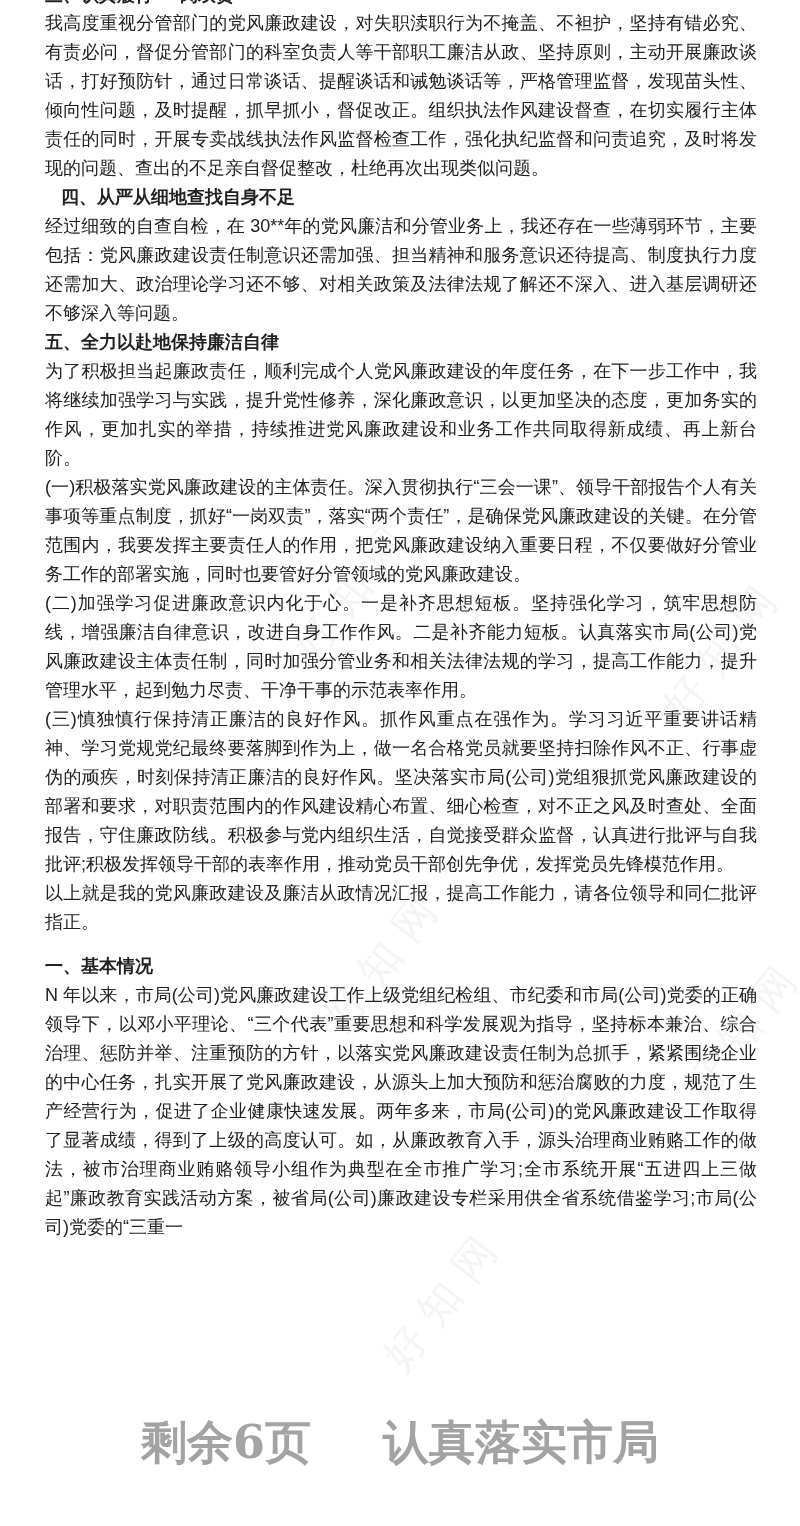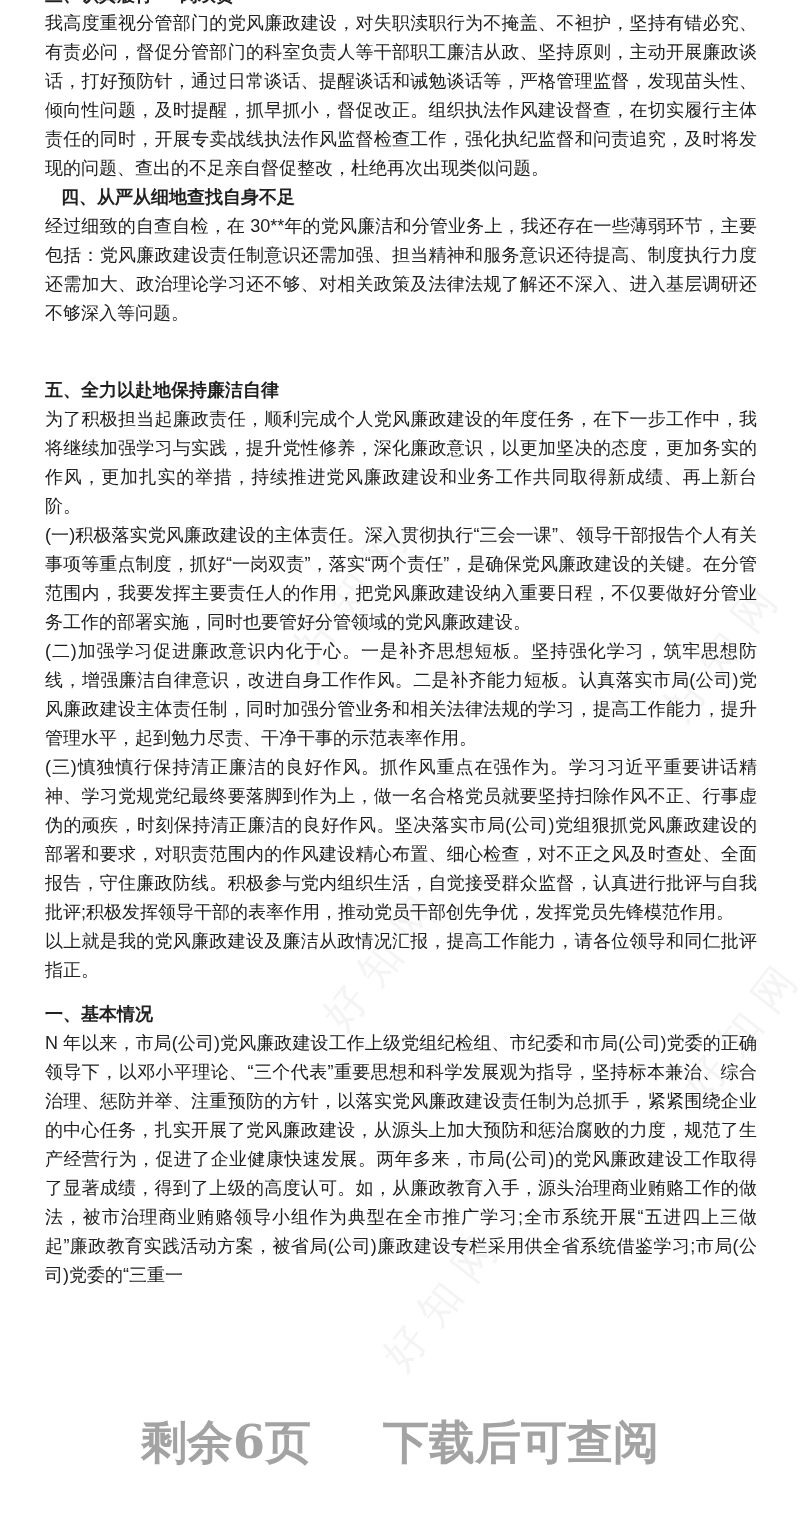--- a/index.html
+++ b/index.html
@@ -80,35 +80,35 @@
     <span>三、认真履行“一岗双责”</span>
   </div>
 
 
   <p class="para">我高度重视分管部门的党风廉政建设，对失职渎职行为不掩盖、不袒护，坚持有错必究、有责必问，督促分管部门的科室负责人等干部职工廉洁从政、坚持原则，主动开展廉政谈话，打好预防针，通过日常谈话、提醒谈话和诫勉谈话等，严格管理监督，发现苗头性、倾向性问题，及时提醒，抓早抓小，督促改正。组织执法作风建设督查，在切实履行主体责任的同时，开展专卖战线执法作风监督检查工作，强化执纪监督和问责追究，及时将发现的问题、查出的不足亲自督促整改，杜绝再次出现类似问题。</p>
 
   <h3 class="heading" style="font-size:18px;margin-left:16px;">四、从严从细地查找自身不足</h3>
 
   <p class="para">经过细致的自查自检，在 30**年的党风廉洁和分管业务上，我还存在一些薄弱环节，主要包括：党风廉政建设责任制意识还需加强、担当精神和服务意识还待提高、制度执行力度还需加大、政治理论学习还不够、对相关政策及法律法规了解还不深入、进入基层调研还不够深入等问题。</p>
 
-  <h3 class="heading" style="font-size:18px;margin-top:48px;">五、全力以赴地保持廉洁自律</h3>
+  <h3 class="heading" style="font-size:18px;">五、全力以赴地保持廉洁自律</h3>
 
   <p class="para">为了积极担当起廉政责任，顺利完成个人党风廉政建设的年度任务，在下一步工作中，我将继续加强学习与实践，提升党性修养，深化廉政意识，以更加坚决的态度，更加务实的作风，更加扎实的举措，持续推进党风廉政建设和业务工作共同取得新成绩、再上新台阶。</p>
 
   <p class="para">(一)积极落实党风廉政建设的主体责任。深入贯彻执行“三会一课”、领导干部报告个人有关事项等重点制度，抓好“一岗双责”，落实“两个责任”，是确保党风廉政建设的关键。在分管范围内，我要发挥主要责任人的作用，把党风廉政建设纳入重要日程，不仅要做好分管业务工作的部署实施，同时也要管好分管领域的党风廉政建设。</p>
 
   <p class="para">(二)加强学习促进廉政意识内化于心。一是补齐思想短板。坚持强化学习，筑牢思想防线，增强廉洁自律意识，改进自身工作作风。二是补齐能力短板。认真落实市局(公司)党风廉政建设主体责任制，同时加强分管业务和相关法律法规的学习，提高工作能力，提升管理水平，起到勉力尽责、干净干事的示范表率作用。</p>
 
   <p class="para">(三)慎独慎行保持清正廉洁的良好作风。抓作风重点在强作为。学习习近平重要讲话精神、学习党规党纪最终要落脚到作为上，做一名合格党员就要坚持扫除作风不正、行事虚伪的顽疾，时刻保持清正廉洁的良好作风。坚决落实市局(公司)党组狠抓党风廉政建设的部署和要求，对职责范围内的作风建设精心布置、细心检查，对不正之风及时查处、全面报告，守住廉政防线。积极参与党内组织生活，自觉接受群众监督，认真进行批评与自我批评;积极发挥领导干部的表率作用，推动党员干部创先争优，发挥党员先锋模范作用。</p>
 
   <p class="para">以上就是我的党风廉政建设及廉洁从政情况汇报，提高工作能力，请各位领导和同仁批评指正。</p>
 
 
   <h3 class="heading" style="font-size:18px;margin-top:15px;">一、基本情况</h3>
 
   <p class="para">N 年以来，市局(公司)党风廉政建设工作上级党组纪检组、市纪委和市局(公司)党委的正确领导下，以邓小平理论、“三个代表”重要思想和科学发展观为指导，坚持标本兼治、综合治理、惩防并举、注重预防的方针，以落实党风廉政建设责任制为总抓手，紧紧围绕企业的中心任务，扎实开展了党风廉政建设，从源头上加大预防和惩治腐败的力度，规范了生产经营行为，促进了企业健康快速发展。两年多来，市局(公司)的党风廉政建设工作取得了显著成绩，得到了上级的高度认可。如，从廉政教育入手，源头治理商业贿赂工作的做法，被市治理商业贿赂领导小组作为典型在全市推广学习;全市系统开展“五进四上三做起”廉政教育实践活动方案，被省局(公司)廉政建设专栏采用供全省系统借鉴学习;市局(公司)党委的“三重一</p>
 
 </div>
 
 <div class="preview-footer">
   <span class="seg">剩余6页</span>
-  <span class="seg">下载后可查阅</span>
+  <span class="seg">认真落实市局</span>
 </div>
 
 </body></html>

